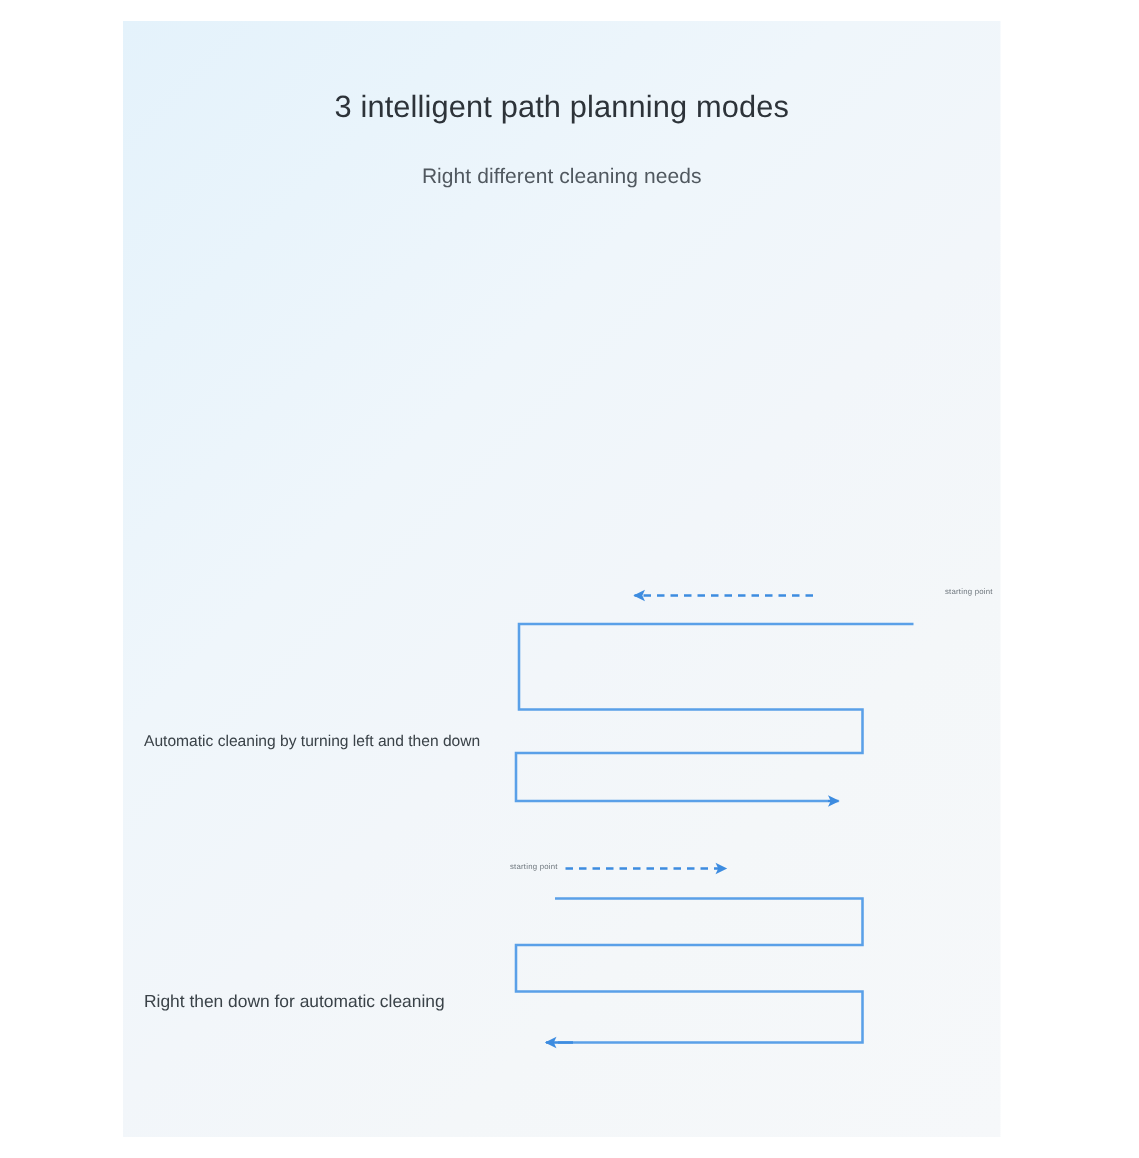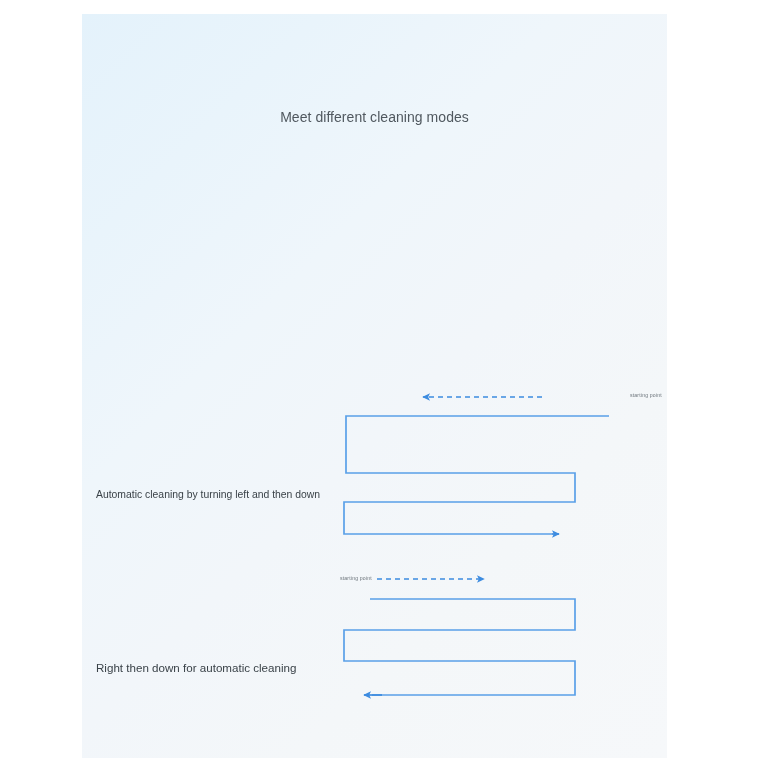--- a/index.html
+++ b/index.html
@@ -82,21 +82,22 @@
     color: #6d757c;
     letter-spacing: 0.15px;
     white-space: nowrap;
   }
 </style>
 </head>
 <body>
 
 <div id="page">
 
-  <div id="subtitle">Meet different cleaning modes</div>
+  <div id="title">3 intelligent path planning modes</div>
+  <div id="subtitle">Right different cleaning needs</div>
 
 
   <div class="mode-block" style="top:552px;height:180px;">
 
     <div class="mode-label" style="left:14px; top:95px; font-size:11.6px;">Right then down for automatic cleaning</div>
 
     <div class="diagram" style="top:0;">
       <svg width="330" height="180" viewBox="0 0 330 180" xmlns="http://www.w3.org/2000/svg">
         <defs>
           <marker id="ah3r" markerWidth="9" markerHeight="9" refX="7.6" refY="4.5" orient="auto" markerUnits="userSpaceOnUse">

